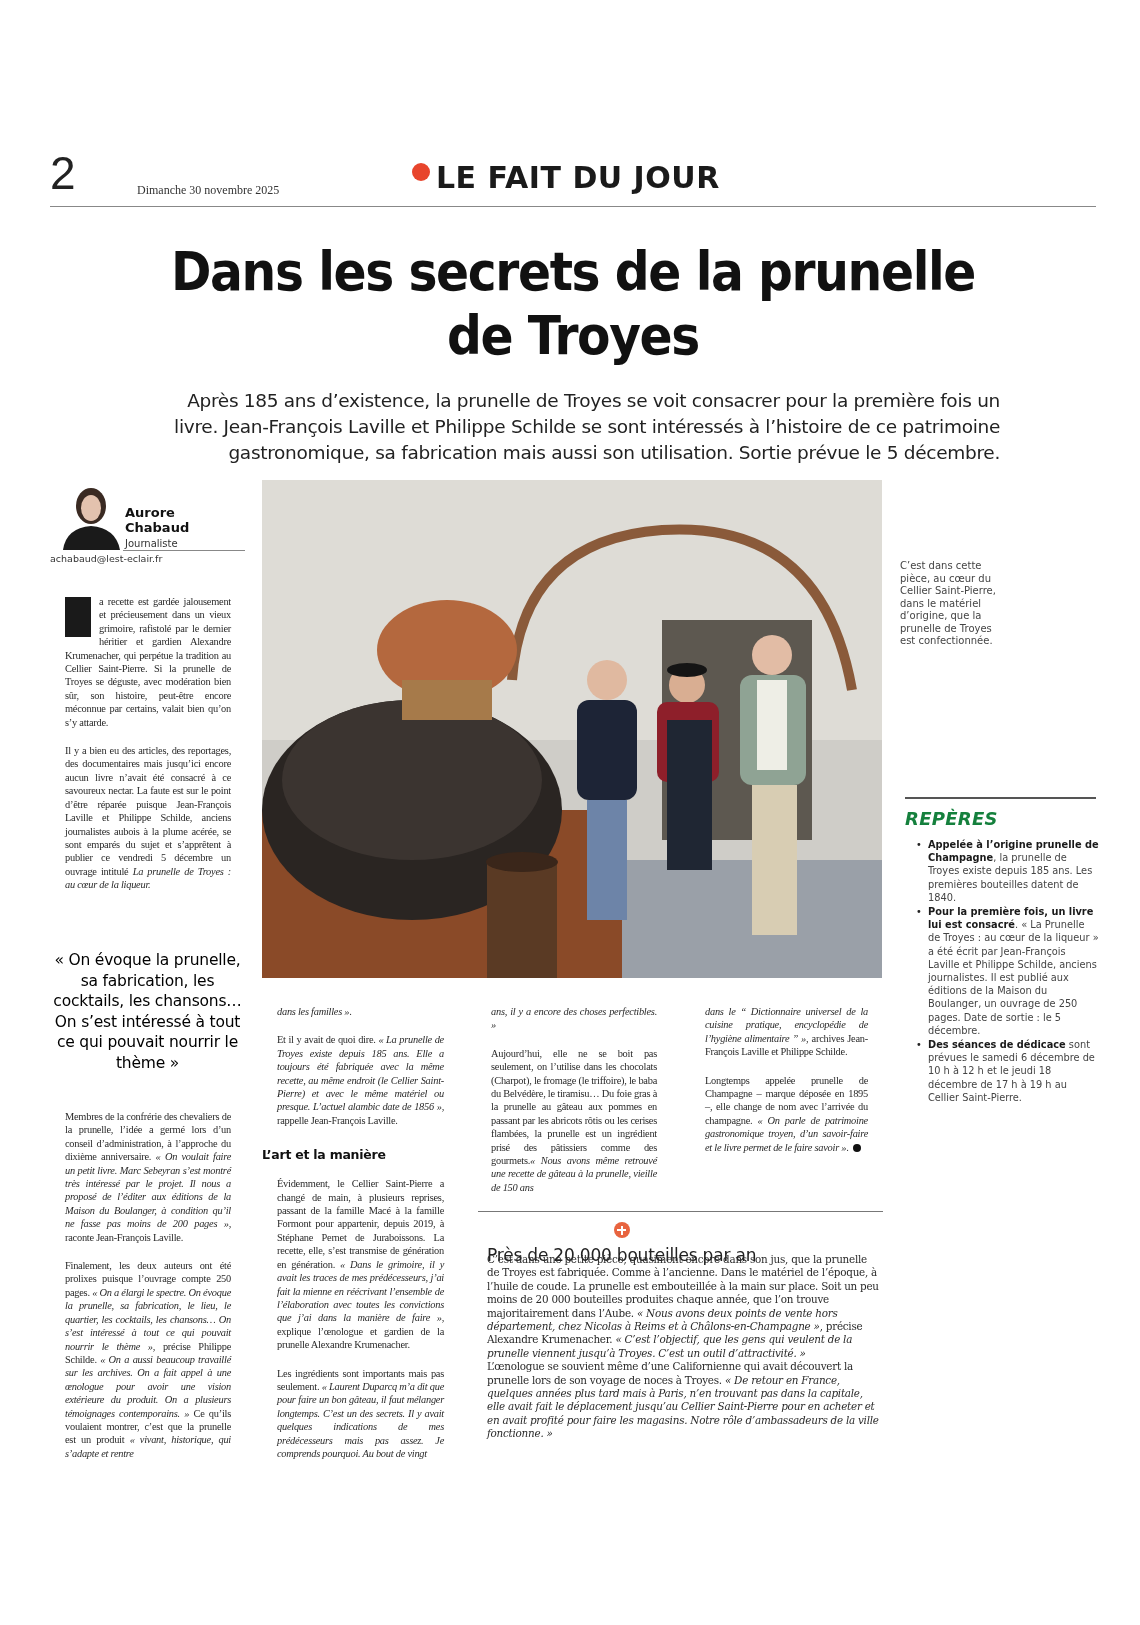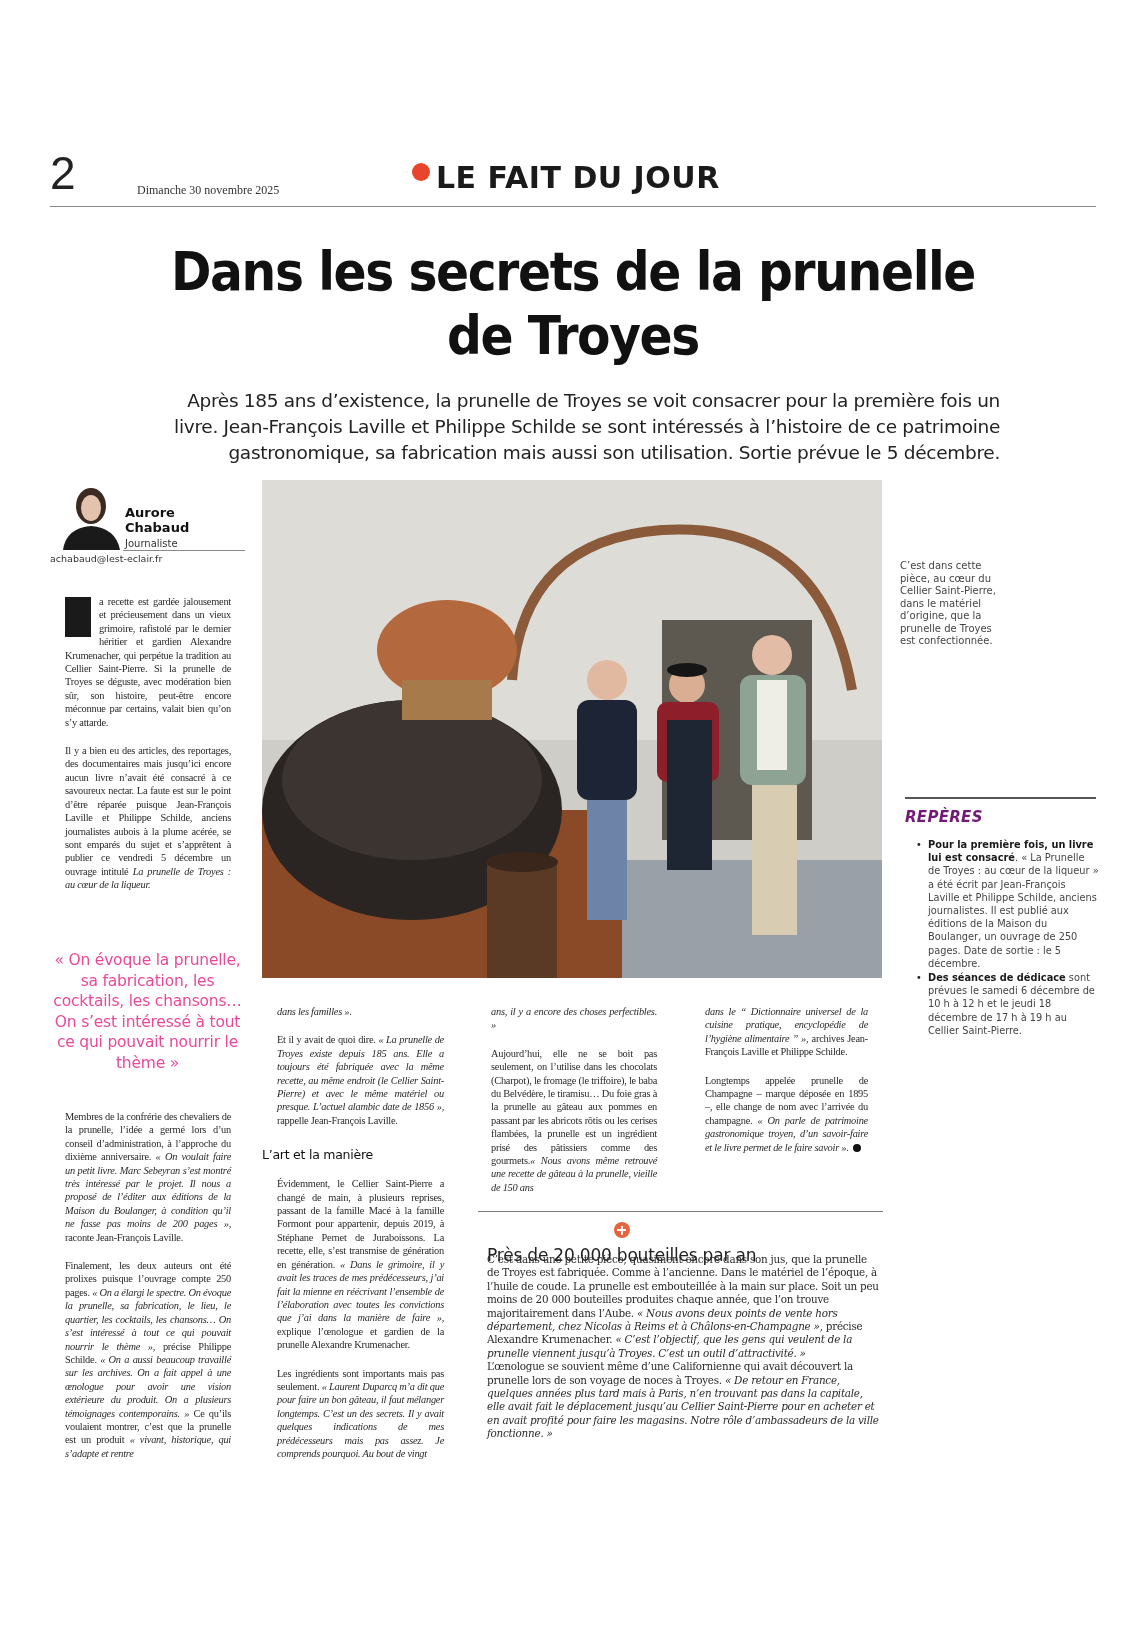--- a/index.html
+++ b/index.html
@@ -27,32 +27,32 @@
   .author-role { left: 125px; top: 538px; font-family: "DejaVu Sans", sans-serif; font-size: 10px; color: #333; }
   .author-rule { left: 123px; top: 550px; width: 122px; height: 1px; background: #888; }
   .author-email { left: 50px; top: 553px; font-family: "DejaVu Sans", sans-serif; font-size: 9.5px; color: #333; }
 
   
   .col { font-family: "DejaVu Serif", serif; font-size: 10.4px; line-height: 13.4px; color: #2a2a2a; text-align: justify; hyphens: auto; letter-spacing: -0.25px; }
   .col p { margin: 15px; font-family: Liberation Serif, serif; }
   .col i { font-style: italic; }
   .dropcap { float: left; width: 26px; height: 40px; background: #1a1a1a; margin: 2px 8px 0 0; }
 
-  .pullquote { left: 50px; top: 950px; width: 195px; text-align: center; font-family: "DejaVu Sans", sans-serif; font-size: 15.5px; line-height: 20.5px; color: #ec4899; letter-spacing: -0.2px; }
+  .pullquote { left: 50px; top: 950px; width: 195px; text-align: center; font-family: "DejaVu Sans", sans-serif; font-size: 15.5px; line-height: 20.5px; color: #000000; letter-spacing: -0.2px; }
 
-  .subhead { font-family: "DejaVu Sans", sans-serif; font-weight: 400; font-size: 12.5px; color: #111; margin-top: 20px; line-height: 15px; }
+  .subhead { font-family: "DejaVu Sans", sans-serif; font-weight: 700; font-size: 12.5px; color: #111; margin-top: 20px; line-height: 15px; }
 
   
   .photo { left: 262px; top: 480px; width: 620px; height: 498px; background: #6b6560; overflow: hidden; }
 
   .caption { left: 900px; top: 560px; width: 110px; font-family: "DejaVu Sans", sans-serif; font-size: 10px; line-height: 12.5px; color: #444; }
 
   
   .reperes-rule { left: 905px; top: 797px; width: 191px; height: 1.5px; background: #555; }
-  .reperes-title { left: 905px; top: 808px; font-family: "DejaVu Sans", sans-serif; font-weight: 700; font-style: italic; font-size: 15px; color: #701a75; letter-spacing: 0.3px; }
+  .reperes-title { left: 905px; top: 808px; font-family: "DejaVu Sans", sans-serif; font-weight: 700; font-style: italic; font-size: 18px; color: #15803d; letter-spacing: 0.3px; }
   .reperes-list { left: 914px; top: 838px; width: 185px; list-style: none; font-family: "DejaVu Sans", sans-serif; font-size: 9.8px; line-height: 13.2px; color: #444; }
   .reperes-list li { position: relative; padding-left: 14px; margin-bottom: 1px; }
   .reperes-list li::before { content: "•"; position: absolute; left: 2px; top: 0; color: #222; }
   .reperes-list b { color: #1a1a1a; }
 
   
   .box-rule { left: 478px; top: 1211px; width: 405px; height: 1px; background: #777; }
   .box-title { left: 487px; top: 1222px; display: flex; align-items: center; gap: 7px; flex-direction: column; }
   .plus-icon { width: 16px; height: 16px; border-radius: 50%; background: #e8643f; position: relative; }
   .plus-icon::before, .plus-icon::after { content: ""; position: absolute; background: #fff; }
@@ -156,20 +156,21 @@
 </div>
 
 <div class="abs col" style="left:690px; top:990px; width:193px;">
   <p><i>dans le “ Dictionnaire universel de la cuisine pratique, encyclopédie de l’hygiène alimentaire ” »</i><span>, archives Jean-François Laville et Philippe Schilde.</span></p>
   <p><span>Longtemps appelée prunelle de Champagne – marque déposée en 1895 –, elle change de nom avec l’arrivée du champagne. </span><i>« On parle de patrimoine gastronomique troyen, d’un savoir-faire et le livre permet de le faire savoir »</i><span>.</span><span class="end-mark"></span></p>
 </div>
 
 <div class="abs reperes-rule"></div>
 <div class="abs reperes-title">REPÈRES</div>
 <ul class="abs reperes-list">
+  <li><b>Appelée à l’origine prunelle de Champagne</b><span>, la prunelle de Troyes existe depuis 185 ans. Les premières bouteilles datent de 1840.</span></li>
   <li><b>Pour la première fois, un livre lui est consacré</b><span>. « La Prunelle de Troyes : au cœur de la liqueur » a été écrit par Jean-François Laville et Philippe Schilde, anciens journalistes. Il est publié aux éditions de la Maison du Boulanger, un ouvrage de 250 pages. Date de sortie : le 5 décembre.</span></li>
   <li><b>Des séances de dédicace</b><span> sont prévues le samedi 6 décembre de 10 h à 12 h et le jeudi 18 décembre de 17 h à 19 h au Cellier Saint-Pierre.</span></li>
 </ul>
 
 <div class="abs box-rule"></div>
 <div class="abs box-title">
   <span class="plus-icon"></span>
   <span class="box-title-text">Près de 20 000 bouteilles par an</span>
 </div>
 <div class="abs box-body">

